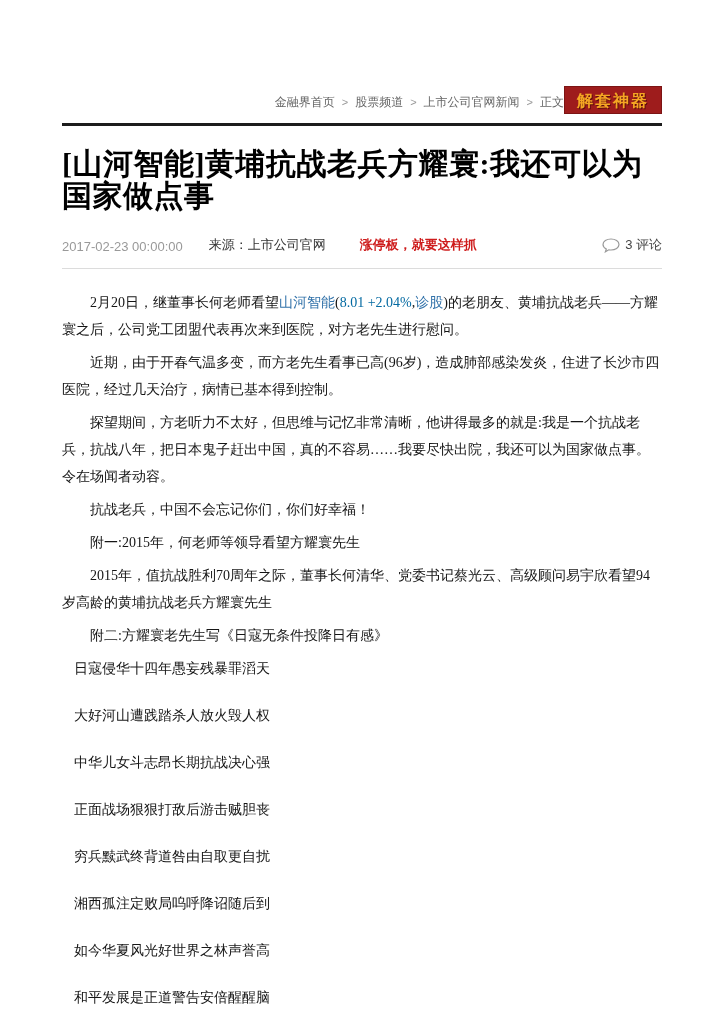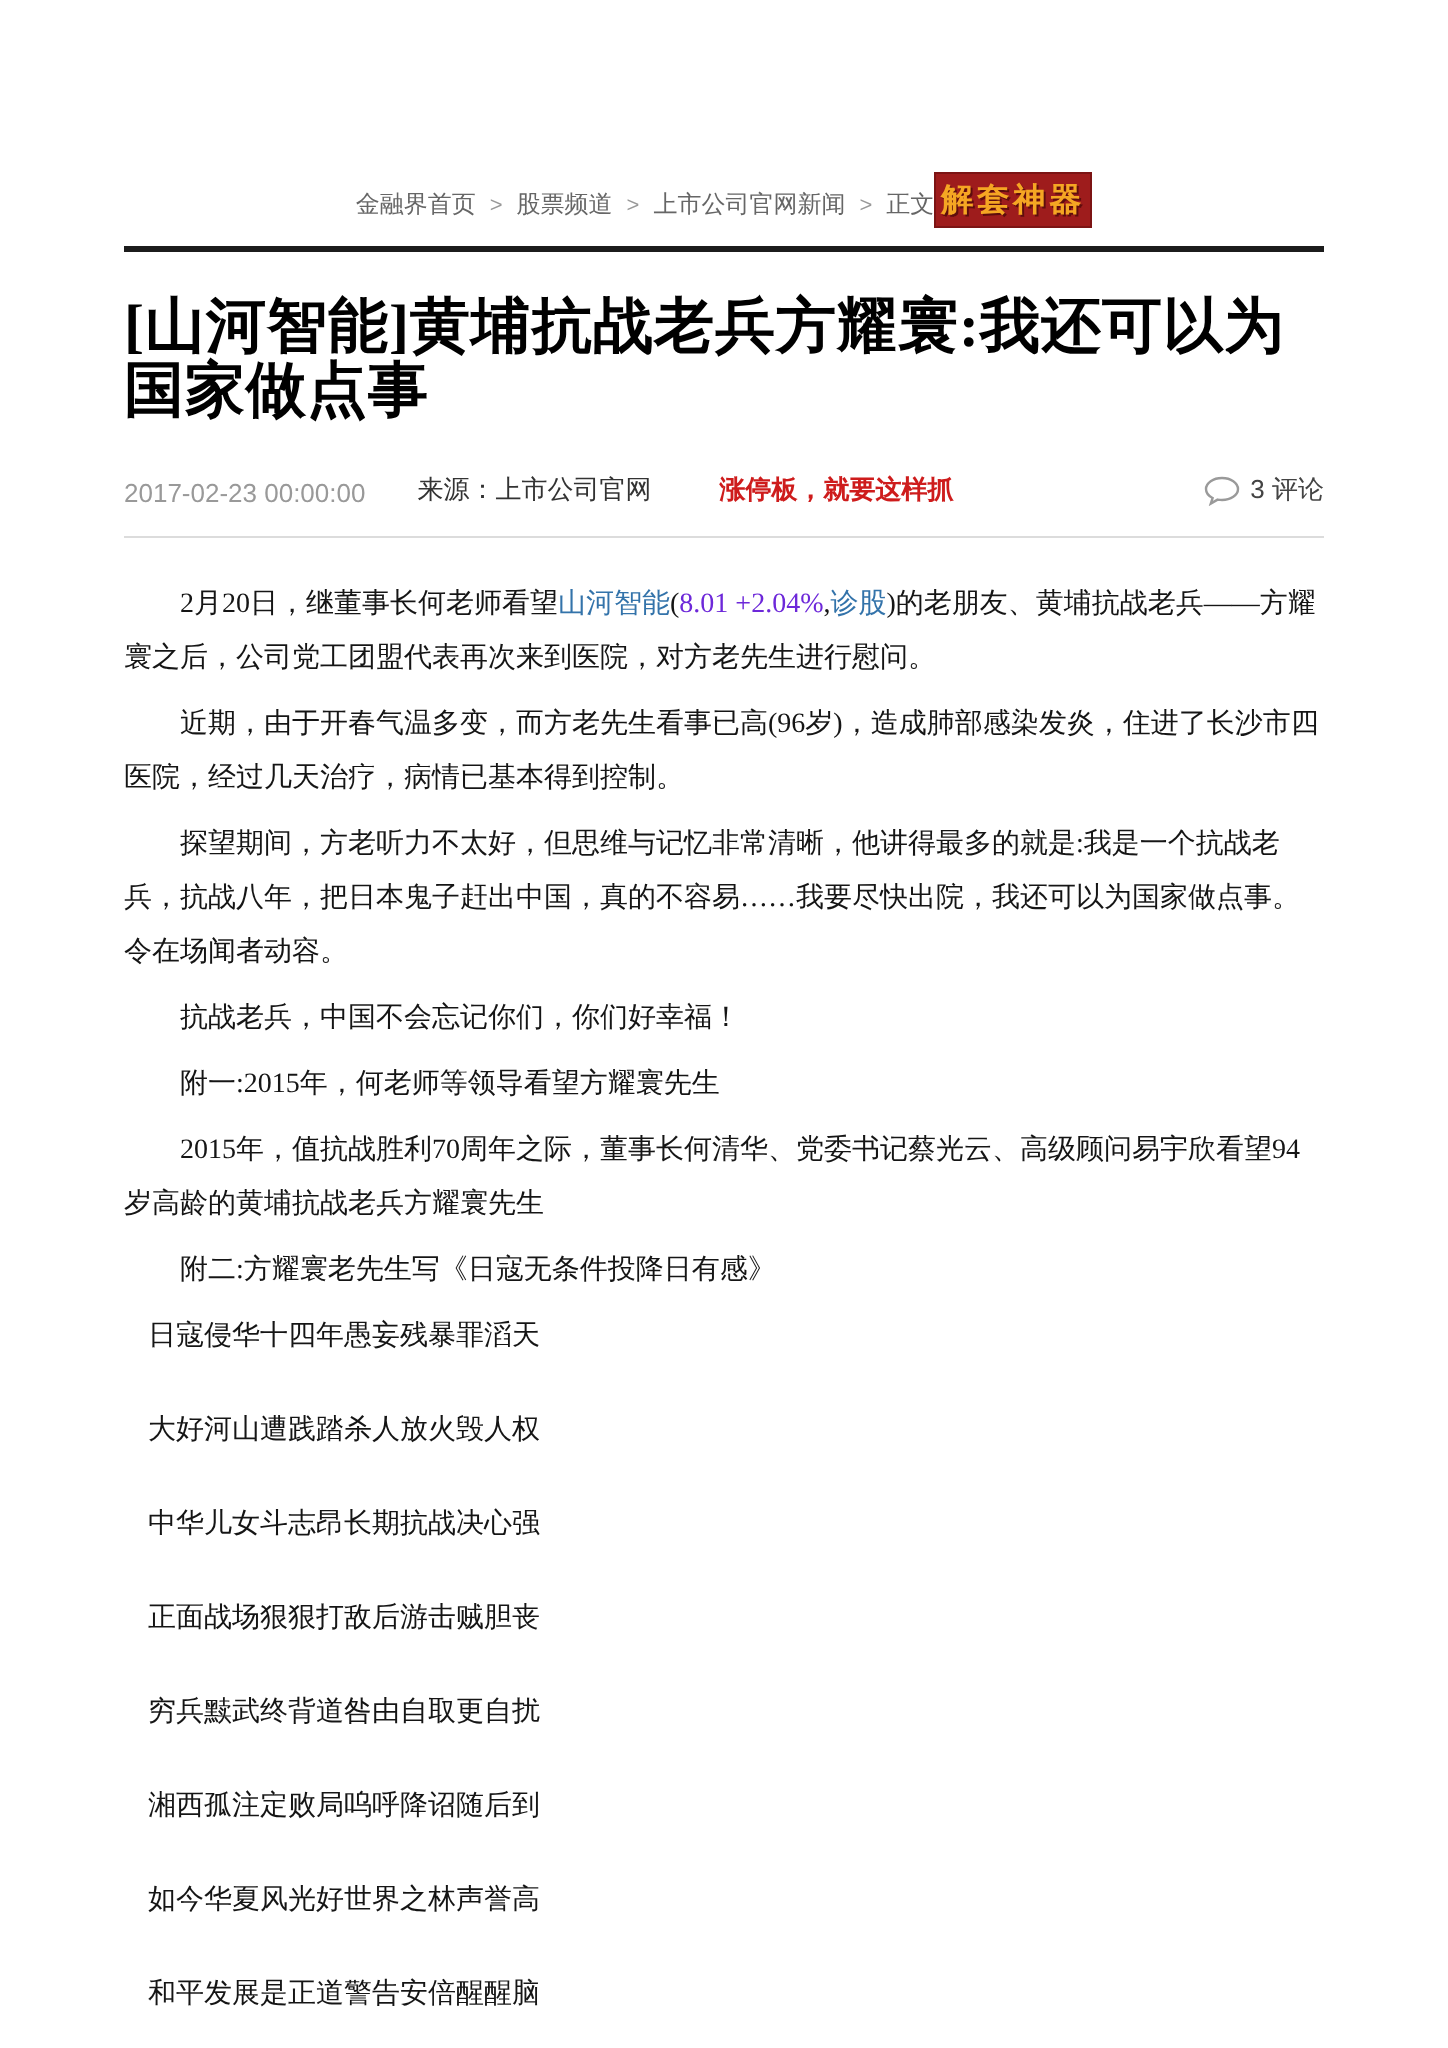--- a/index.html
+++ b/index.html
@@ -5,28 +5,28 @@
   * { margin: 0; padding: 0; box-sizing: border-box; }
   html, body { background: #ffffff; }
   body {
     width: 724px; height: 1024px; overflow: hidden;
     font-family: "Liberation Serif", "DejaVu Serif", serif;
     color: #111;
   }
   .page { padding: 86px 62px 0 62px; }
 
   
-  .top-row { display: flex; justify-content: center; align-items: flex-start; }
+  .top-row { display: flex; justify-content: flex-end; align-items: flex-start; }
   .breadcrumb { font-size: 12px; color: #666; padding-top: 8px;
     font-family: "Liberation Sans", "DejaVu Sans", sans-serif; }
   .bc-item { color: #666; text-decoration: none; cursor: pointer; }
   .bc-item.bc-current { color: #666; cursor: default; }
   .bc-sep { color: #999; margin: 0 7px; font-size: 11px; }
   .badge {
-    width: 79px; height: 28px; background: #9e1c1c; color: #f5a623;
+    width: 98px; height: 28px; background: #9e1c1c; color: #f5a623;
     font-weight: bold; font-size: 16px; line-height: 28px; text-align: center;
     letter-spacing: 2px; cursor: pointer; text-shadow: 1px 1px 0 #5e0d0d;
     border: 1px solid #7c1414;
     font-family: "Liberation Sans", "DejaVu Sans", sans-serif;
   }
 
   .rule-thick { height: 3px; background: #1c1c1c; margin-top: 9px; }
 
   .title {
     margin-top: 22px; font-size: 30px; font-weight: bold; color: #000;
@@ -41,21 +41,21 @@
   .meta-right { margin-left: auto; display: flex; align-items: center; gap: 5px; color: #444; }
   .comment-icon { display: inline-block; width: 18px; height: 15px; }
   .comment-link { color: #444; text-decoration: none; cursor: pointer; }
 
   .rule-thin { height: 1px; background: #dcdcdc; margin-top: 14px; }
 
   .article-body { margin-top: 20px; font-size: 14px; line-height: 27px; color: #151515; }
   .para { text-indent: 2em; margin-bottom: 6px; }
   .poem-line { padding-left: 12px; margin-bottom: 20px; }
   .seg-link { color: #3373aa; text-decoration: none; cursor: pointer; }
-  .seg-red { color: #6d28d9; margin-top: 12px; }
+  .seg-red { color: #0369a1; margin-top: 12px; }
 </style>
 </head>
 <body>
 
 <div class="page">
 
   <div class="top-row">
     <nav class="breadcrumb"><a class="bc-item">金融界首页</a><span class="bc-sep">&gt;</span><a class="bc-item">股票频道</a><span class="bc-sep">&gt;</span><a class="bc-item">上市公司官网新闻</a><span class="bc-sep">&gt;</span><a class="bc-item bc-current">正文</a></nav>
     <div class="badge">解套神器</div>
   </div>

